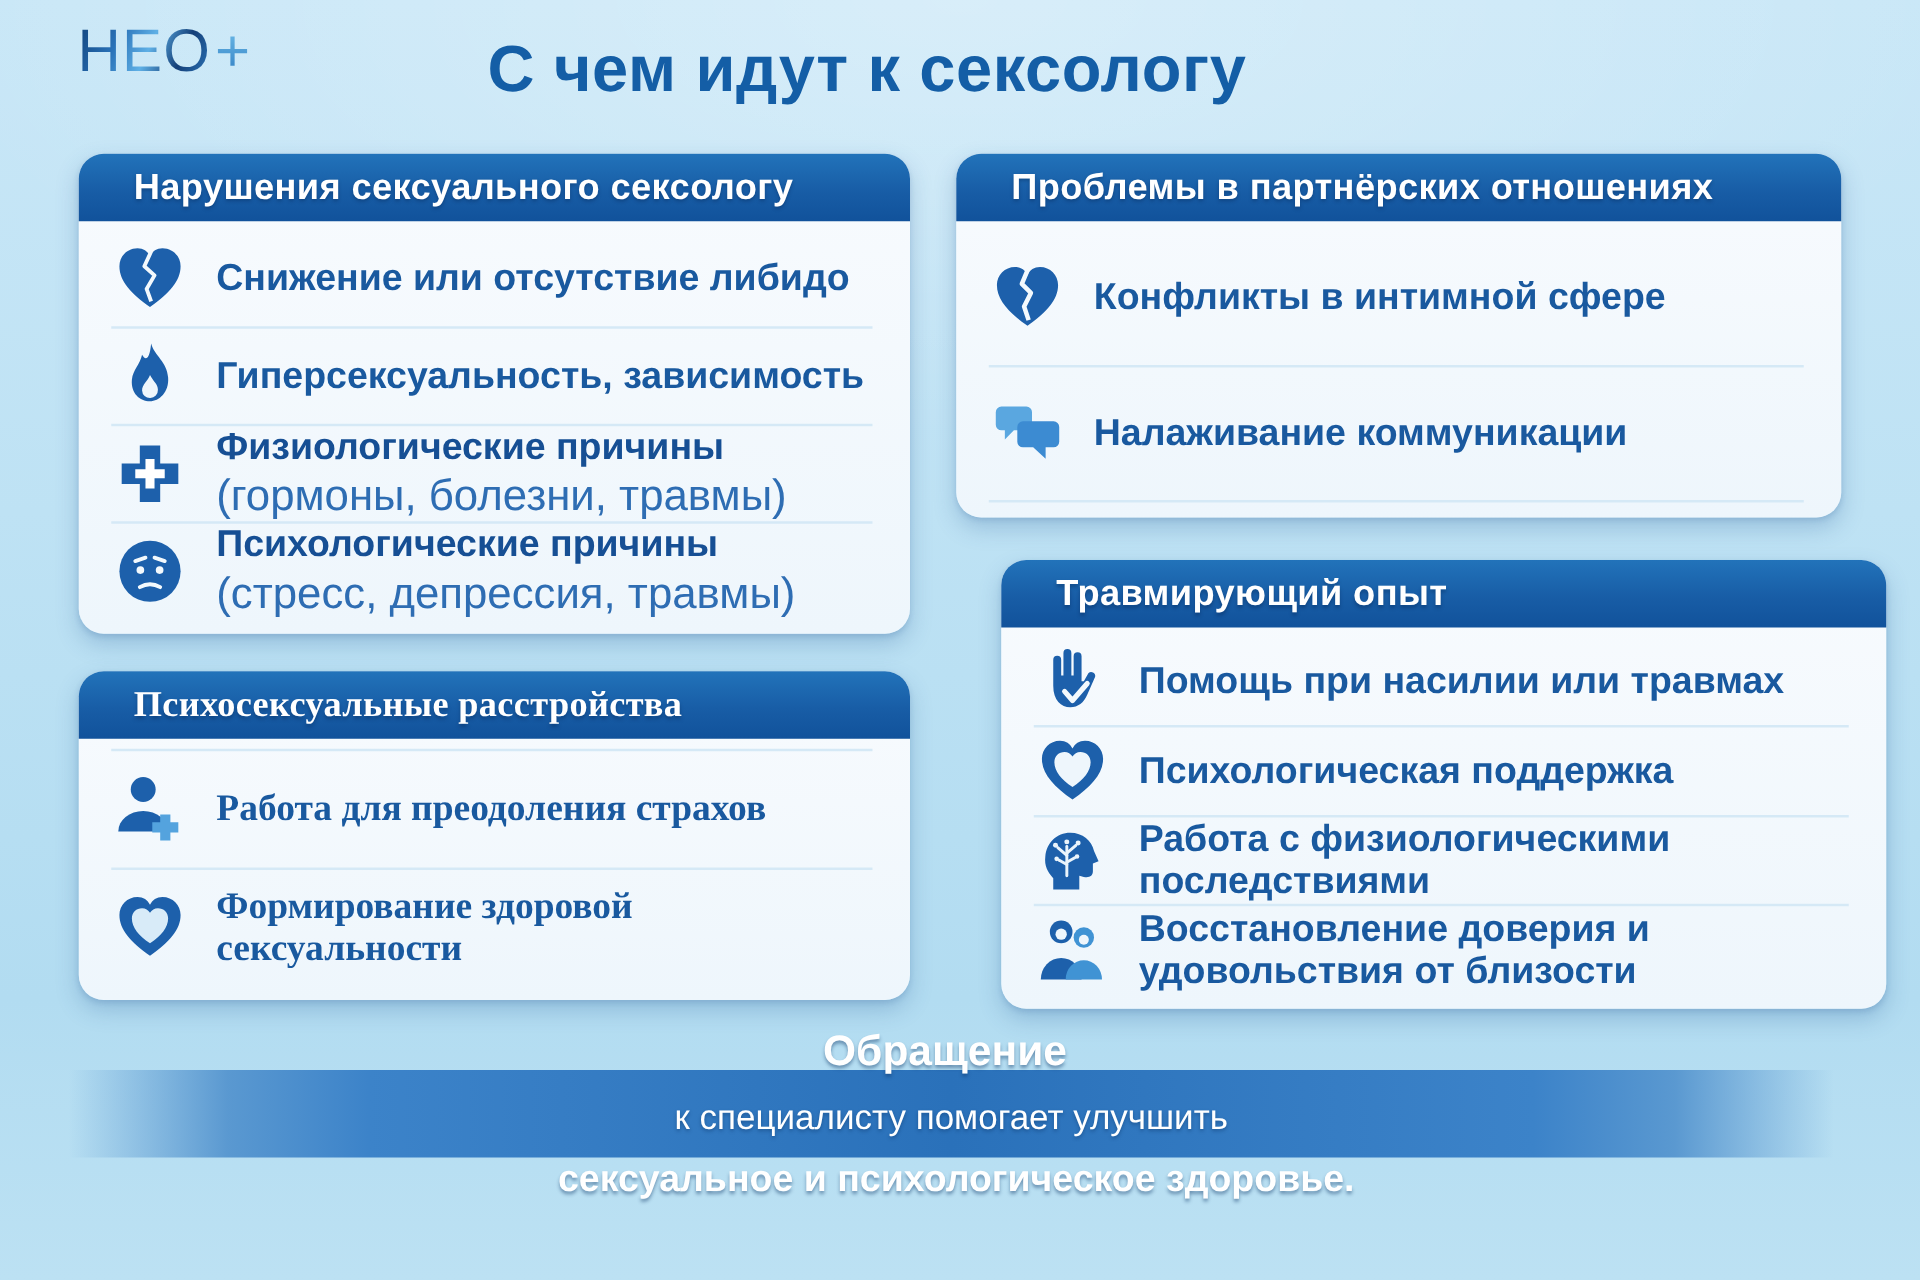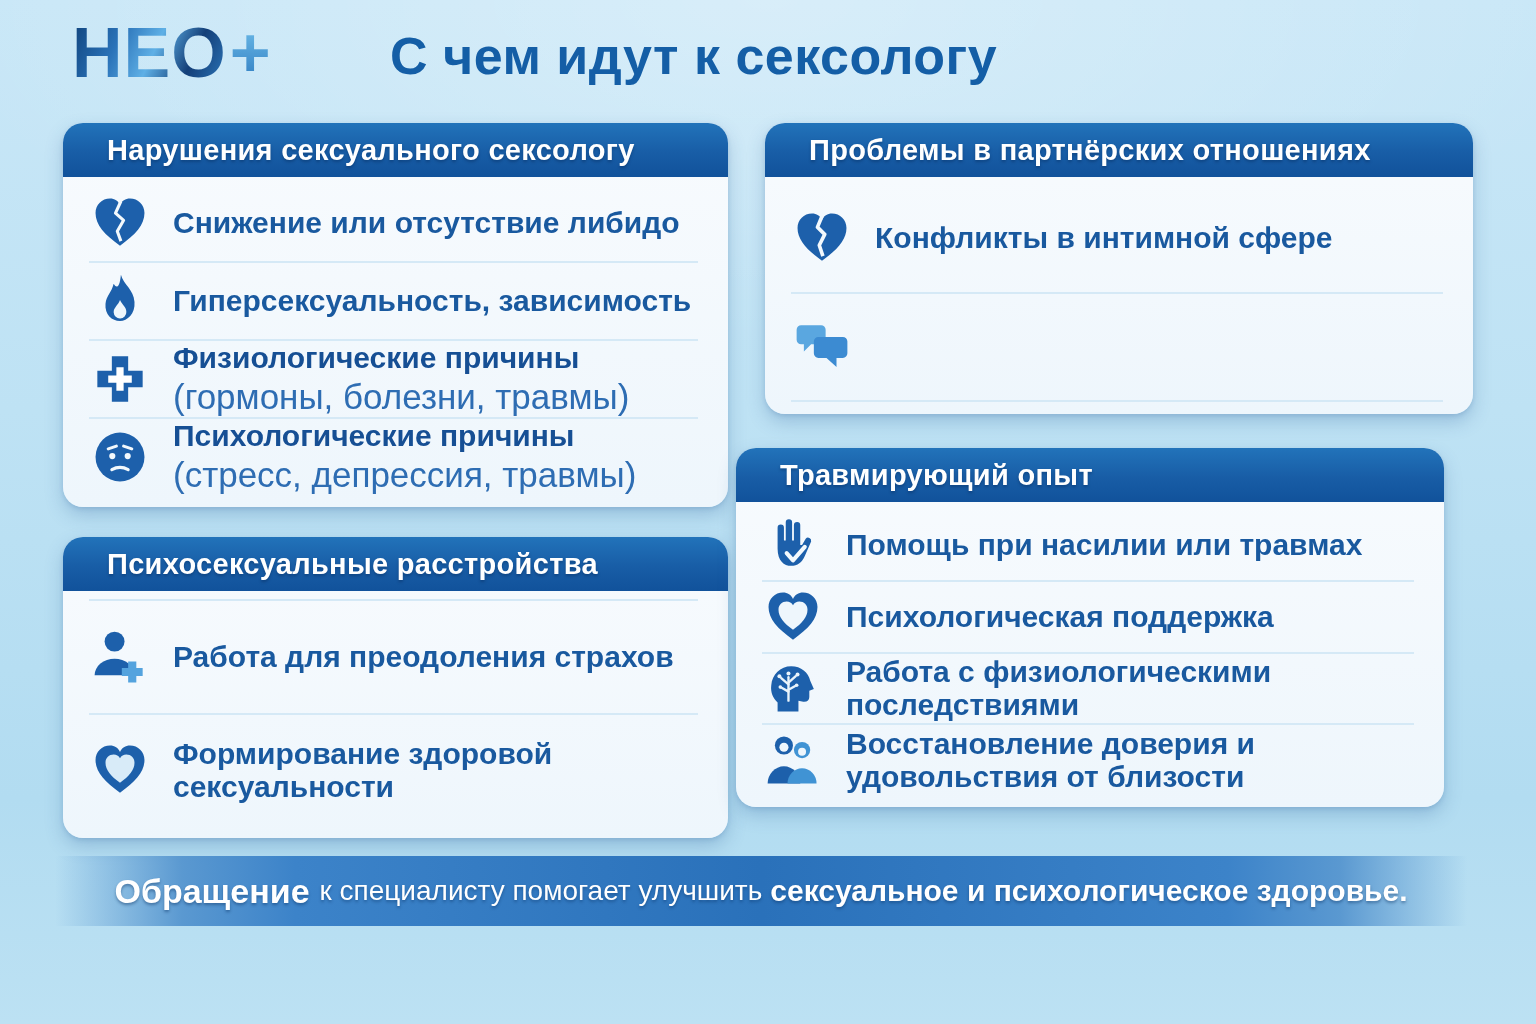--- a/index.html
+++ b/index.html
@@ -8,22 +8,22 @@
 
   .page {
     position:relative; width:1536px; height:1024px;
     background:
       radial-gradient(ellipse 1200px 500px at 50% 0%, rgba(255,255,255,.28), rgba(255,255,255,0) 70%),
       linear-gradient(180deg,#c9e7f7 0%, #bee2f4 40%, #b2dcf1 78%, #bce1f3 100%);
   }
 
   
   .logo {
-    position:absolute; left:72px; top:18px;
-    font-size:70px; font-weight:700; line-height:1; letter-spacing:1px;
+    position:absolute; left:62px; top:18px;
+    font-size:48px; font-weight:400; line-height:1; letter-spacing:1px;
   }
   .logo .main {
     background:linear-gradient(115deg,#0e3f77 0%, #2a72b8 30%, #5fb0e6 52%, #143f78 74%, #2f7dc2 100%);
     -webkit-background-clip:text; background-clip:text; color:transparent;
   }
   .logo .plus {
     background:linear-gradient(180deg,#79c7f0 0%, #2d7bc0 90%);
     -webkit-background-clip:text; background-clip:text; color:transparent;
     margin-left:3px;
   }
@@ -55,32 +55,33 @@
   .icon { width:58px; height:58px; flex:none; display:block; }
   .icon svg { width:100%; height:100%; display:block; }
   .divider { flex:none; height:2px; background:#d5e9f6; margin:0 30px 0 26px; }
 
   .label { font-size:30px; font-weight:600; color:#19599f; line-height:1.12; }
   .label.strong { font-weight:800; color:#164f94; }
   .sublabel { font-size:35px; font-weight:500; color:#2e6db3; line-height:1.15; margin-top:3px; }
 
   #card-desire   { left:63px;  top:123px; width:665px; height:384px; }
   #card-partner  { left:765px; top:123px; width:708px; height:291px; }
-  #card-psycho   { left:63px;  top:537px; width:665px; height:301px; }
-  #card-trauma   { left:736px; top:448px; width:708px; height:359px; }
+  #card-psycho   { left:63px;  top:537px; width:665px; height:263px;font-family:Liberation Serif, serif; }
+  #card-trauma   { left:801px; top:448px; width:708px; height:359px; }
 
   
   .banner {
     position:absolute; left:55px; top:856px; width:1412px; height:70px;
-    display:flex; align-items:center; justify-content:center; gap:0;
+    display:flex; align-items:center; justify-content:center; gap:17px;
     color:#ffffff; font-size:28px; font-weight:500; white-space:nowrap;
     background:linear-gradient(90deg,
       rgba(90,152,210,0) 0%, rgba(80,145,205,.9) 9%, #3c83c9 17%,
       #2a71ba 50%, #3c83c9 83%, rgba(80,145,205,.9) 91%, rgba(90,152,210,0) 100%);
     text-shadow:0 2px 3px rgba(10,50,100,.45);
+    flex-direction:column;
   }
   .banner .seg { display:inline; }
   .banner .b-first { font-weight:800; font-size:34px; margin-right:10px; }
   .banner .b-end  { font-weight:800; font-size:30px; margin-left:8px; }
 </style>
 </head>
 <body>
 
 <div class="page">
 
@@ -160,20 +161,23 @@
           </div>
       </div>
       <div class="divider"></div>
       <div class="row">
         <span class="icon">
             <svg viewBox="0 0 64 64">
               <path fill="#5aa7e0" d="M9 8h22a5 5 0 0 1 5 5v11a5 5 0 0 1-5 5H20l-8 8v-8H9a5 5 0 0 1-5-5V13a5 5 0 0 1 5-5z"></path>
               <path fill="#3c8bd2" d="M28 21h27a5 5 0 0 1 5 5v13a5 5 0 0 1-5 5h-7v10l-11-10H28a5 5 0 0 1-5-5V26a5 5 0 0 1 5-5z"></path>
             </svg>
           </span>
+        <div class="text">
+            <span class="label">Налаживание коммуникации</span>
+          </div>
       </div>
       <div class="divider"></div>
     </div>
   </div>
 
   <div class="card" id="card-psycho">
     <div class="card-header">Психосексуальные расстройства</div>
     <div class="card-body">
       <div class="divider"></div>
       <div class="row">

